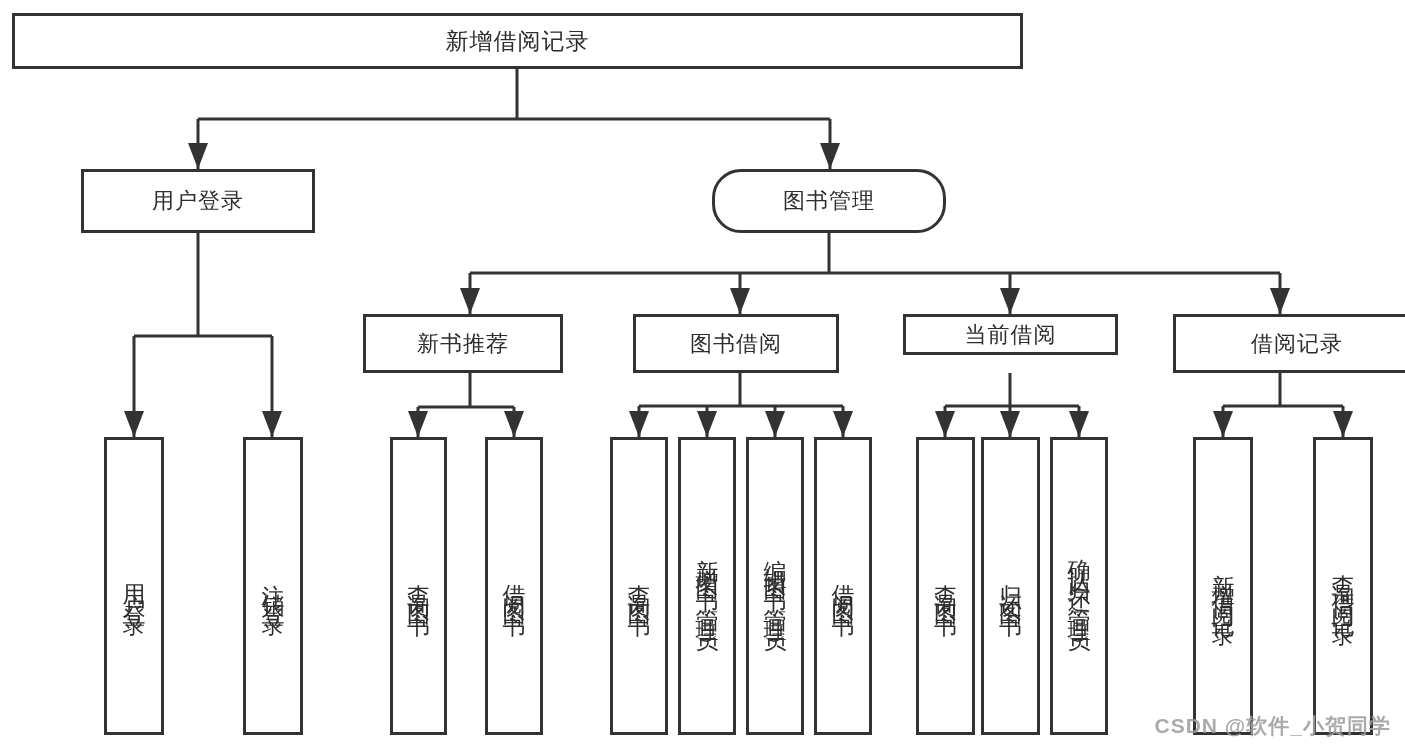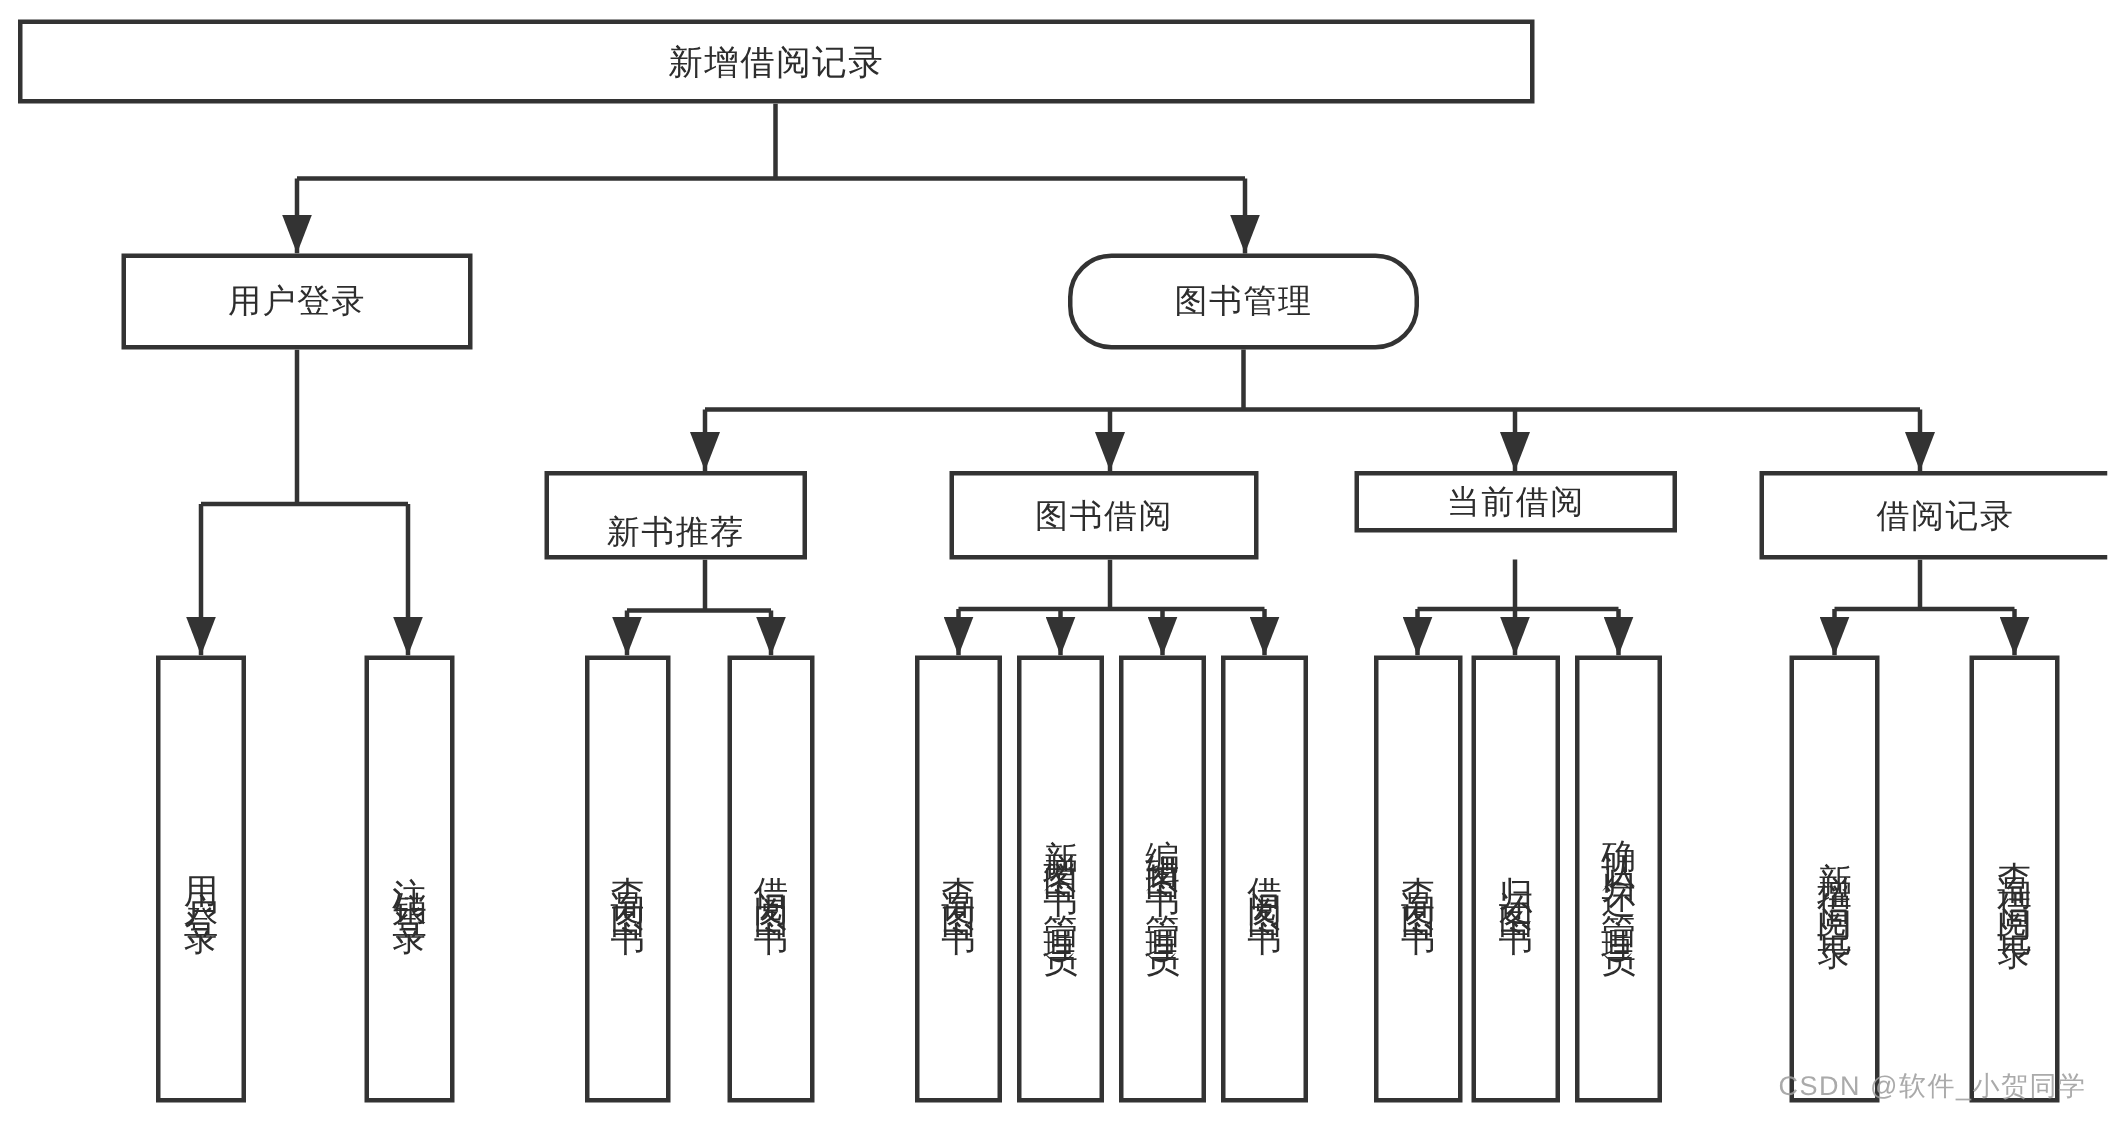--- a/index.html
+++ b/index.html
@@ -44,24 +44,25 @@
     text-orientation: upright;
     font-size: 23px;
     line-height: 1;
     letter-spacing: 10px;
     white-space: nowrap;
   }
   .watermark {
     position: absolute;
     right: 14px;
     top: 712px;
-    font-size: 18px;
+    font-size: 21px;
     color: rgba(158, 158, 158, 0.88);
     letter-spacing: 1px;
     white-space: nowrap;
+    font-weight: bold;
   }
 </style>
 </head>
 <body>
 
 <div class="canvas">
 
   <svg class="connectors" width="1405" height="747" viewBox="0 0 1405 747">
     <defs>
       <marker id="arrow" markerUnits="userSpaceOnUse" markerWidth="20" markerHeight="26" viewBox="0 0 20 26" refX="10" refY="26" orient="0">
@@ -108,21 +109,21 @@
     <span class="label-h">新增借阅记录</span>
   </div>
 
   <div class="node" style="left:81px; top:169px; width:234px; height:64px;">
     <span class="label-h">用户登录</span>
   </div>
   <div class="node" style="left:712px; top:169px; width:234px; height:64px;border-radius:29px;">
     <span class="label-h">图书管理</span>
   </div>
 
-  <div class="node" style="left:363px; top:314px; width:175px; height:59px;align-items:flex-end;">
+  <div class="node" style="left:363px; top:314px; width:200px; height:59px;">
     <span class="label-h">新书推荐</span>
   </div>
   <div class="node" style="left:633px; top:314px; width:206px; height:59px;">
     <span class="label-h">图书借阅</span>
   </div>
   <div class="node" style="left:903px; top:314px; width:215px; height:41px;">
     <span class="label-h">当前借阅</span>
   </div>
   <div class="node" style="left:1173px; top:314px; width:248px; height:59px;font-family:Liberation Mono, monospace;">
     <span class="label-h">借阅记录</span>

